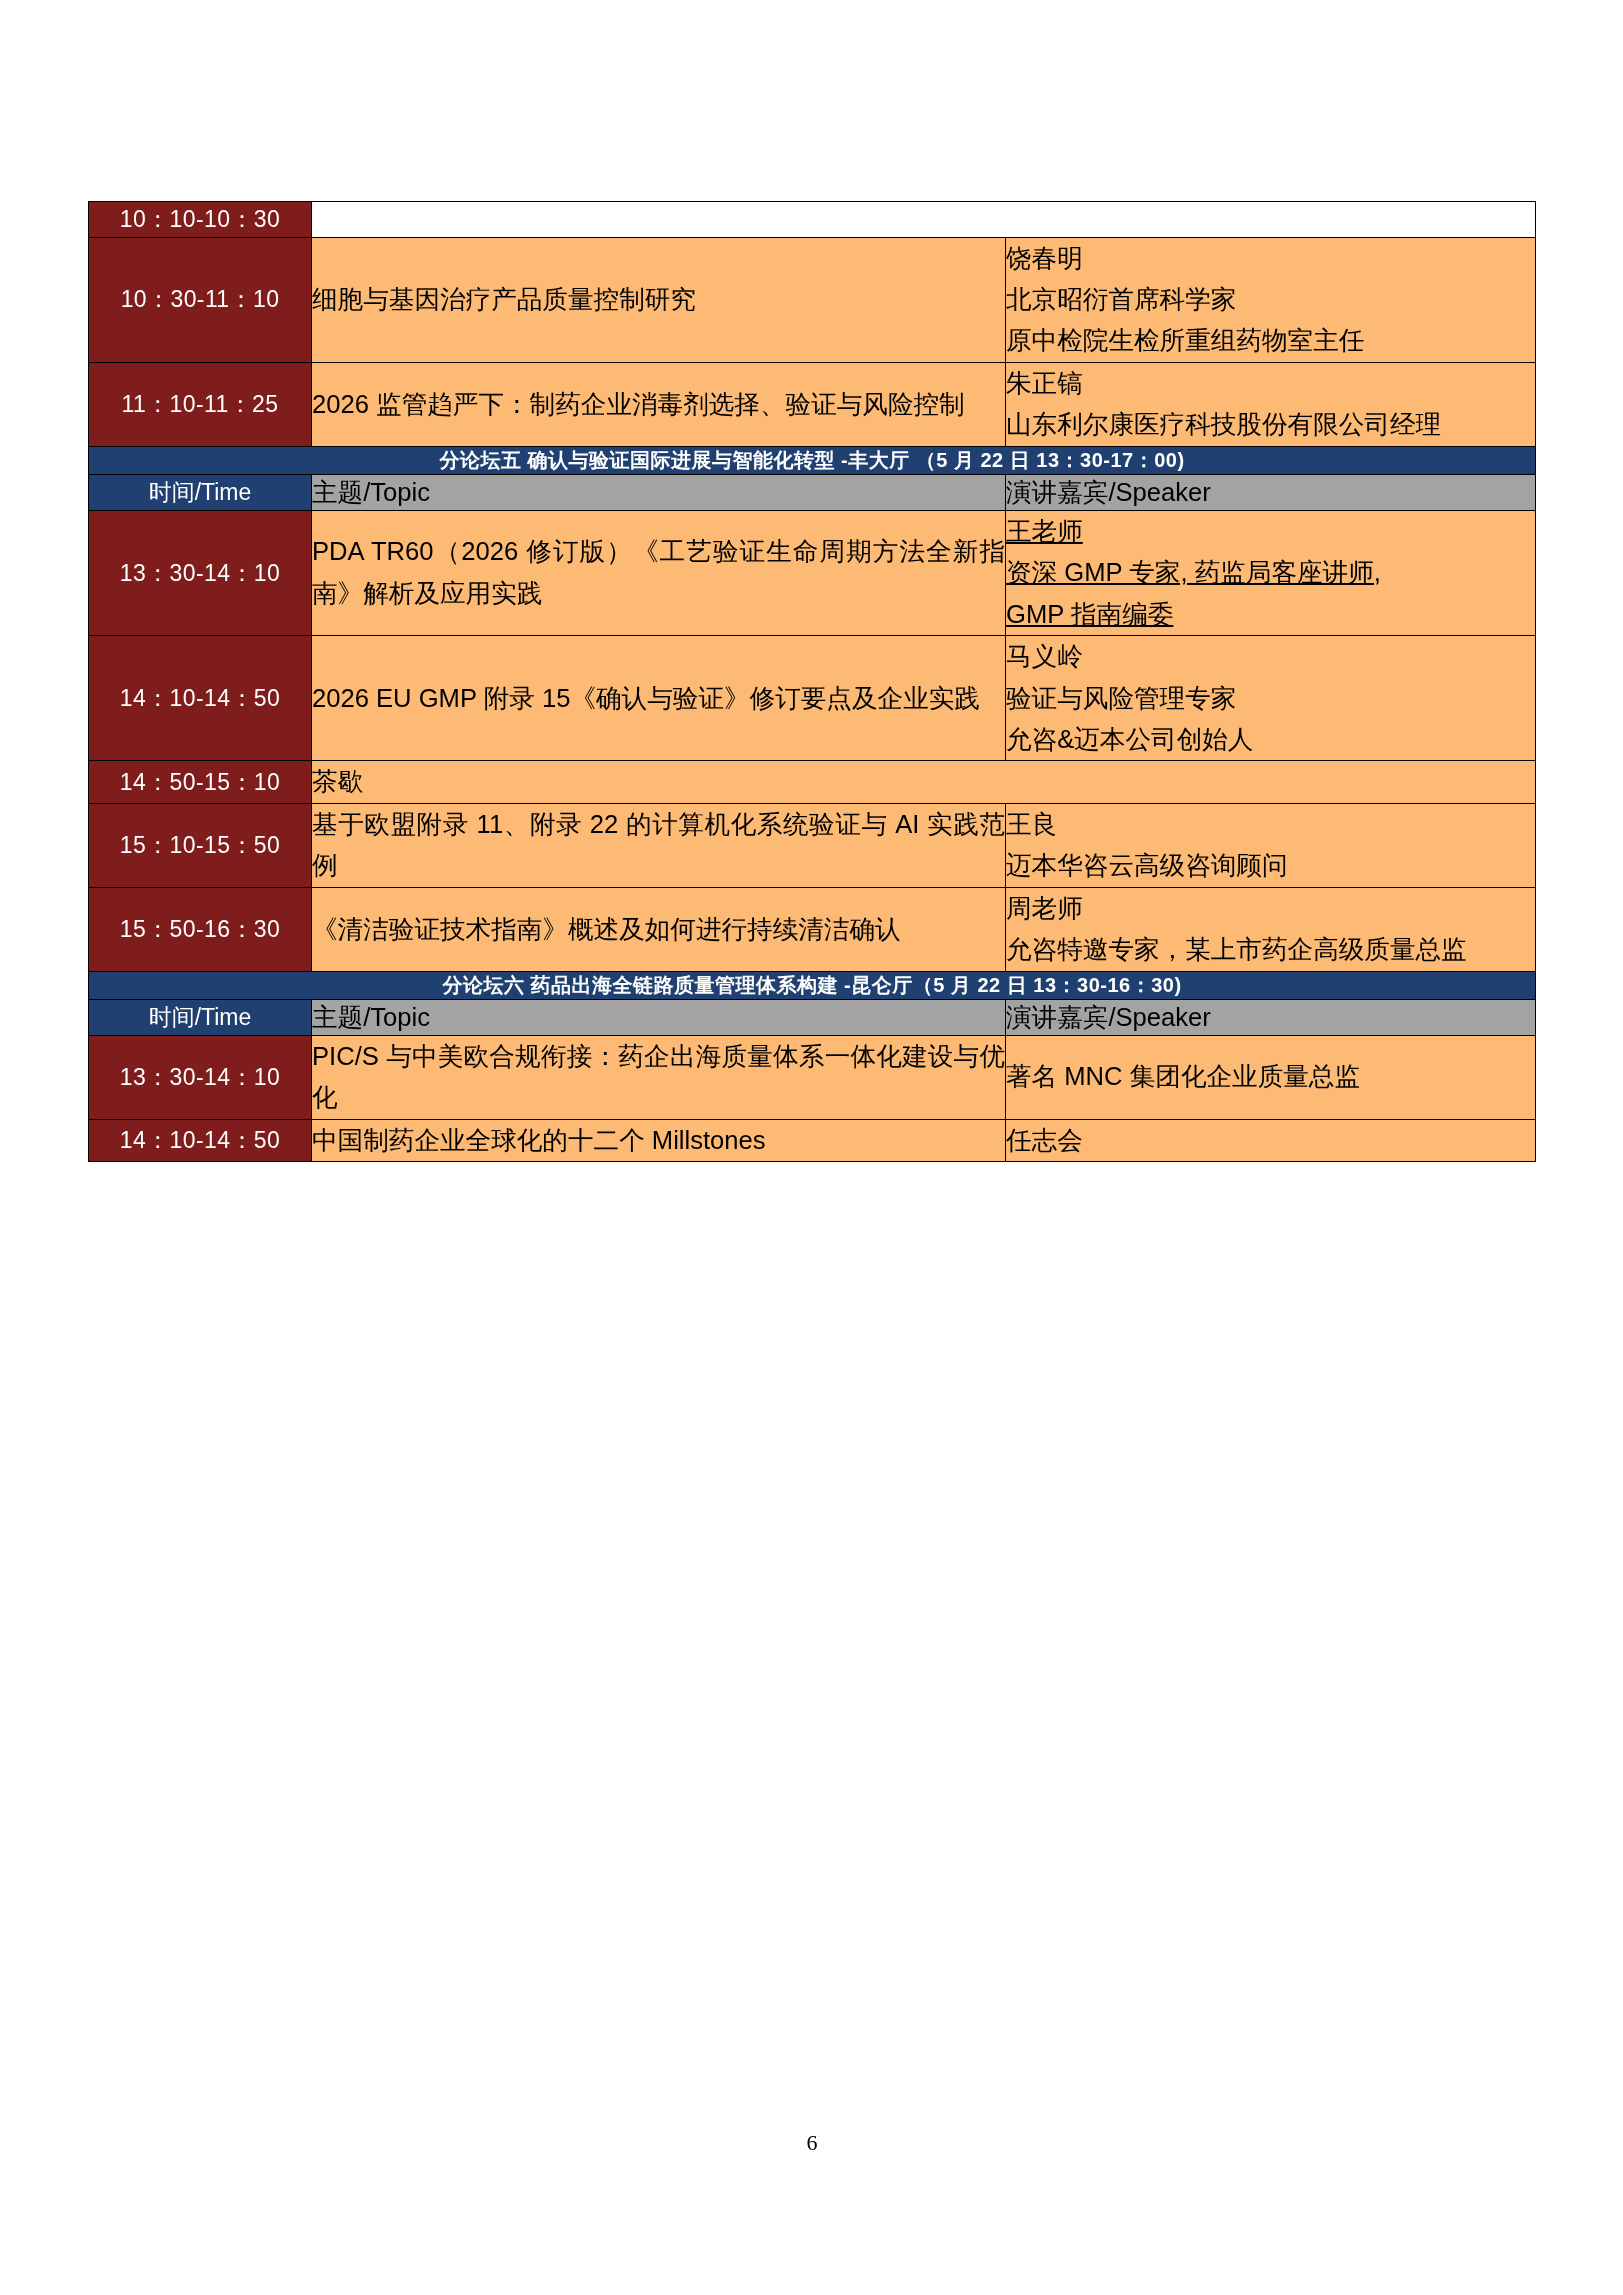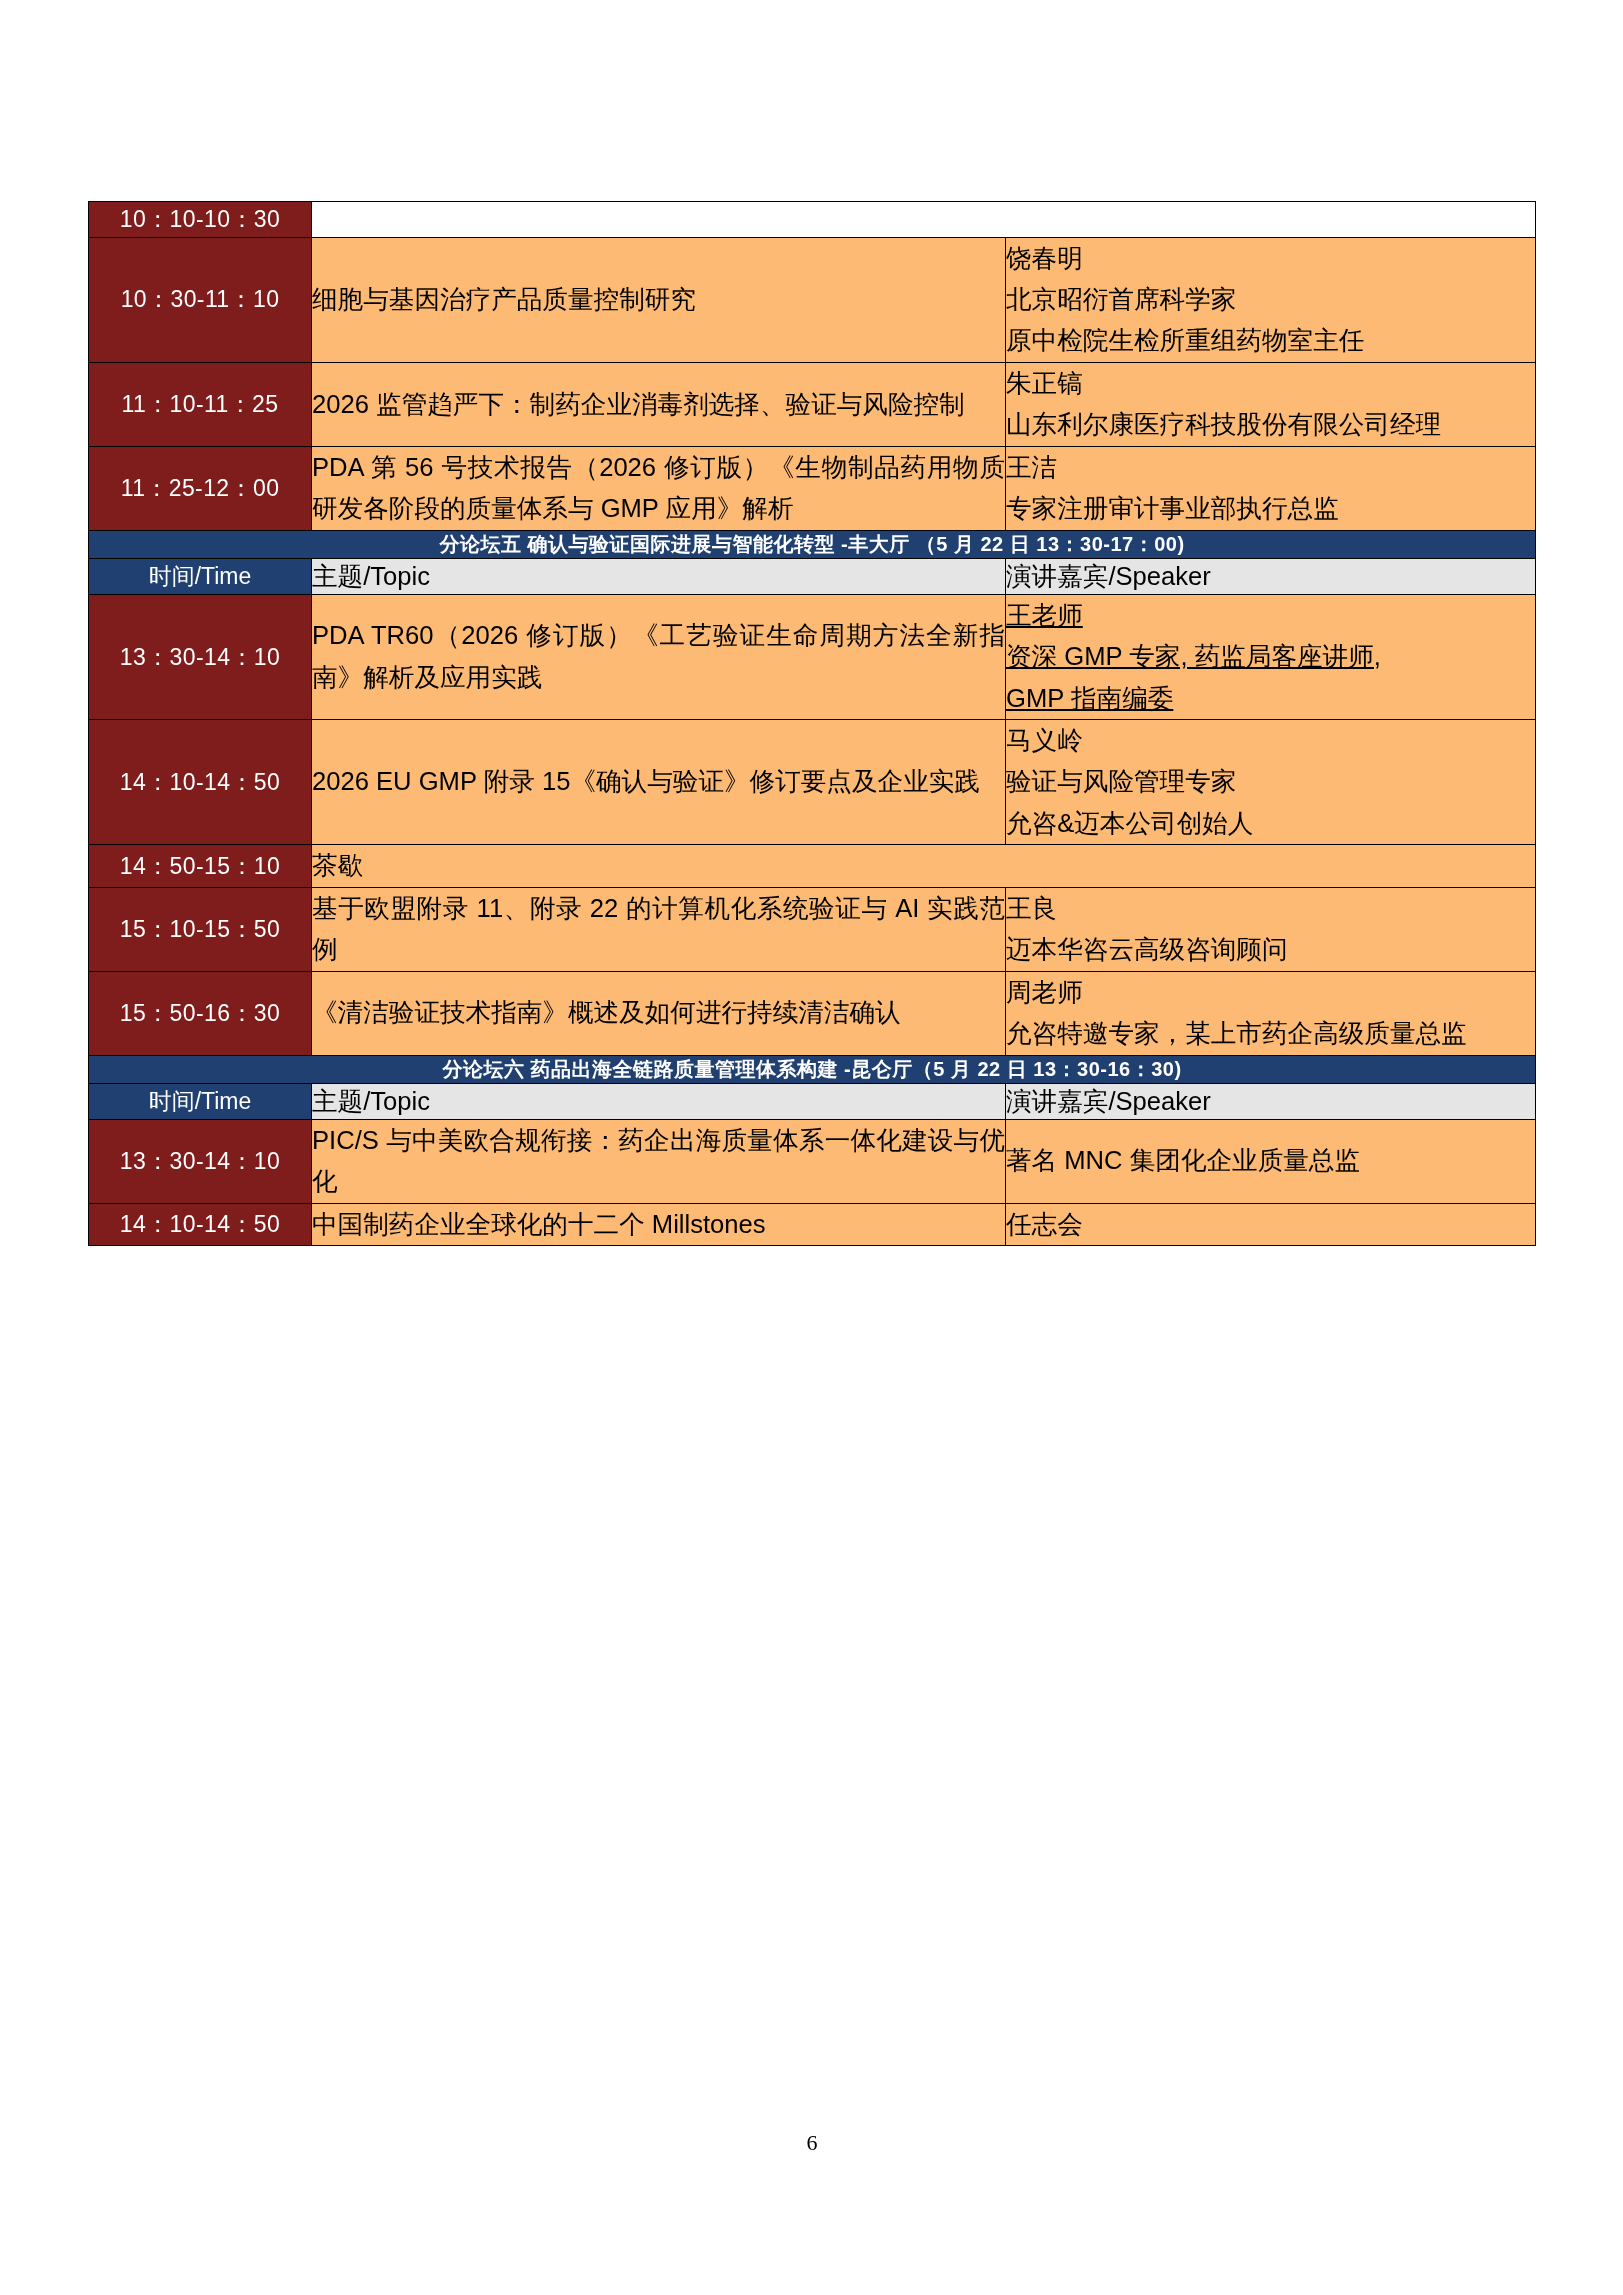--- a/index.html
+++ b/index.html
@@ -75,21 +75,21 @@
   
   .head-time {
     background: #1f4070;
     color: #ffffff;
     text-align: center;
     font-size: 23px;
     padding: 23px 5.3px;
     white-space: nowrap;
   }
   .head-topic, .head-speaker {
-    background: #e5e5e5;
+    background: #a3a3a3;
     color: #000000;
     font-size: 25.6px;
     padding: 23px 12.4px 23px 14px;
   }
   .row-tall .time-cell { padding-top: 25px; padding-bottom: 25px; }
 
   .page-number {
     position: absolute;
     left: 0;
     right: 0;
@@ -126,26 +126,20 @@
 原中检院生检所重组药物室主任</td>
       </tr>
 
       <tr>
         <td class="time-cell">11：10-11：25</td>
         <td class="topic-cell">2026 监管趋严下：制药企业消毒剂选择、验证与风险控制</td>
         <td class="speaker-cell" style="white-space: pre-line;">朱正镐
 山东利尔康医疗科技股份有限公司经理</td>
       </tr>
 
-      <tr>
-        <td class="time-cell">11：25-12：00</td>
-        <td class="topic-cell">PDA 第 56 号技术报告（2026 修订版）《生物制品药用物质研发各阶段的质量体系与 GMP 应用》解析</td>
-        <td class="speaker-cell" style="white-space: pre-line;">王洁
-专家注册审计事业部执行总监</td>
-      </tr>
 
       <tr class="section-banner">
         <td colspan="3">分论坛五 确认与验证国际进展与智能化转型 -丰大厅 （5 月 22 日 13：30-17：00)</td>
       </tr>
 
       <tr>
         <td class="head-time">时间/Time</td>
         <td class="head-topic">主题/Topic</td>
         <td class="head-speaker">演讲嘉宾/Speaker</td>
       </tr>

